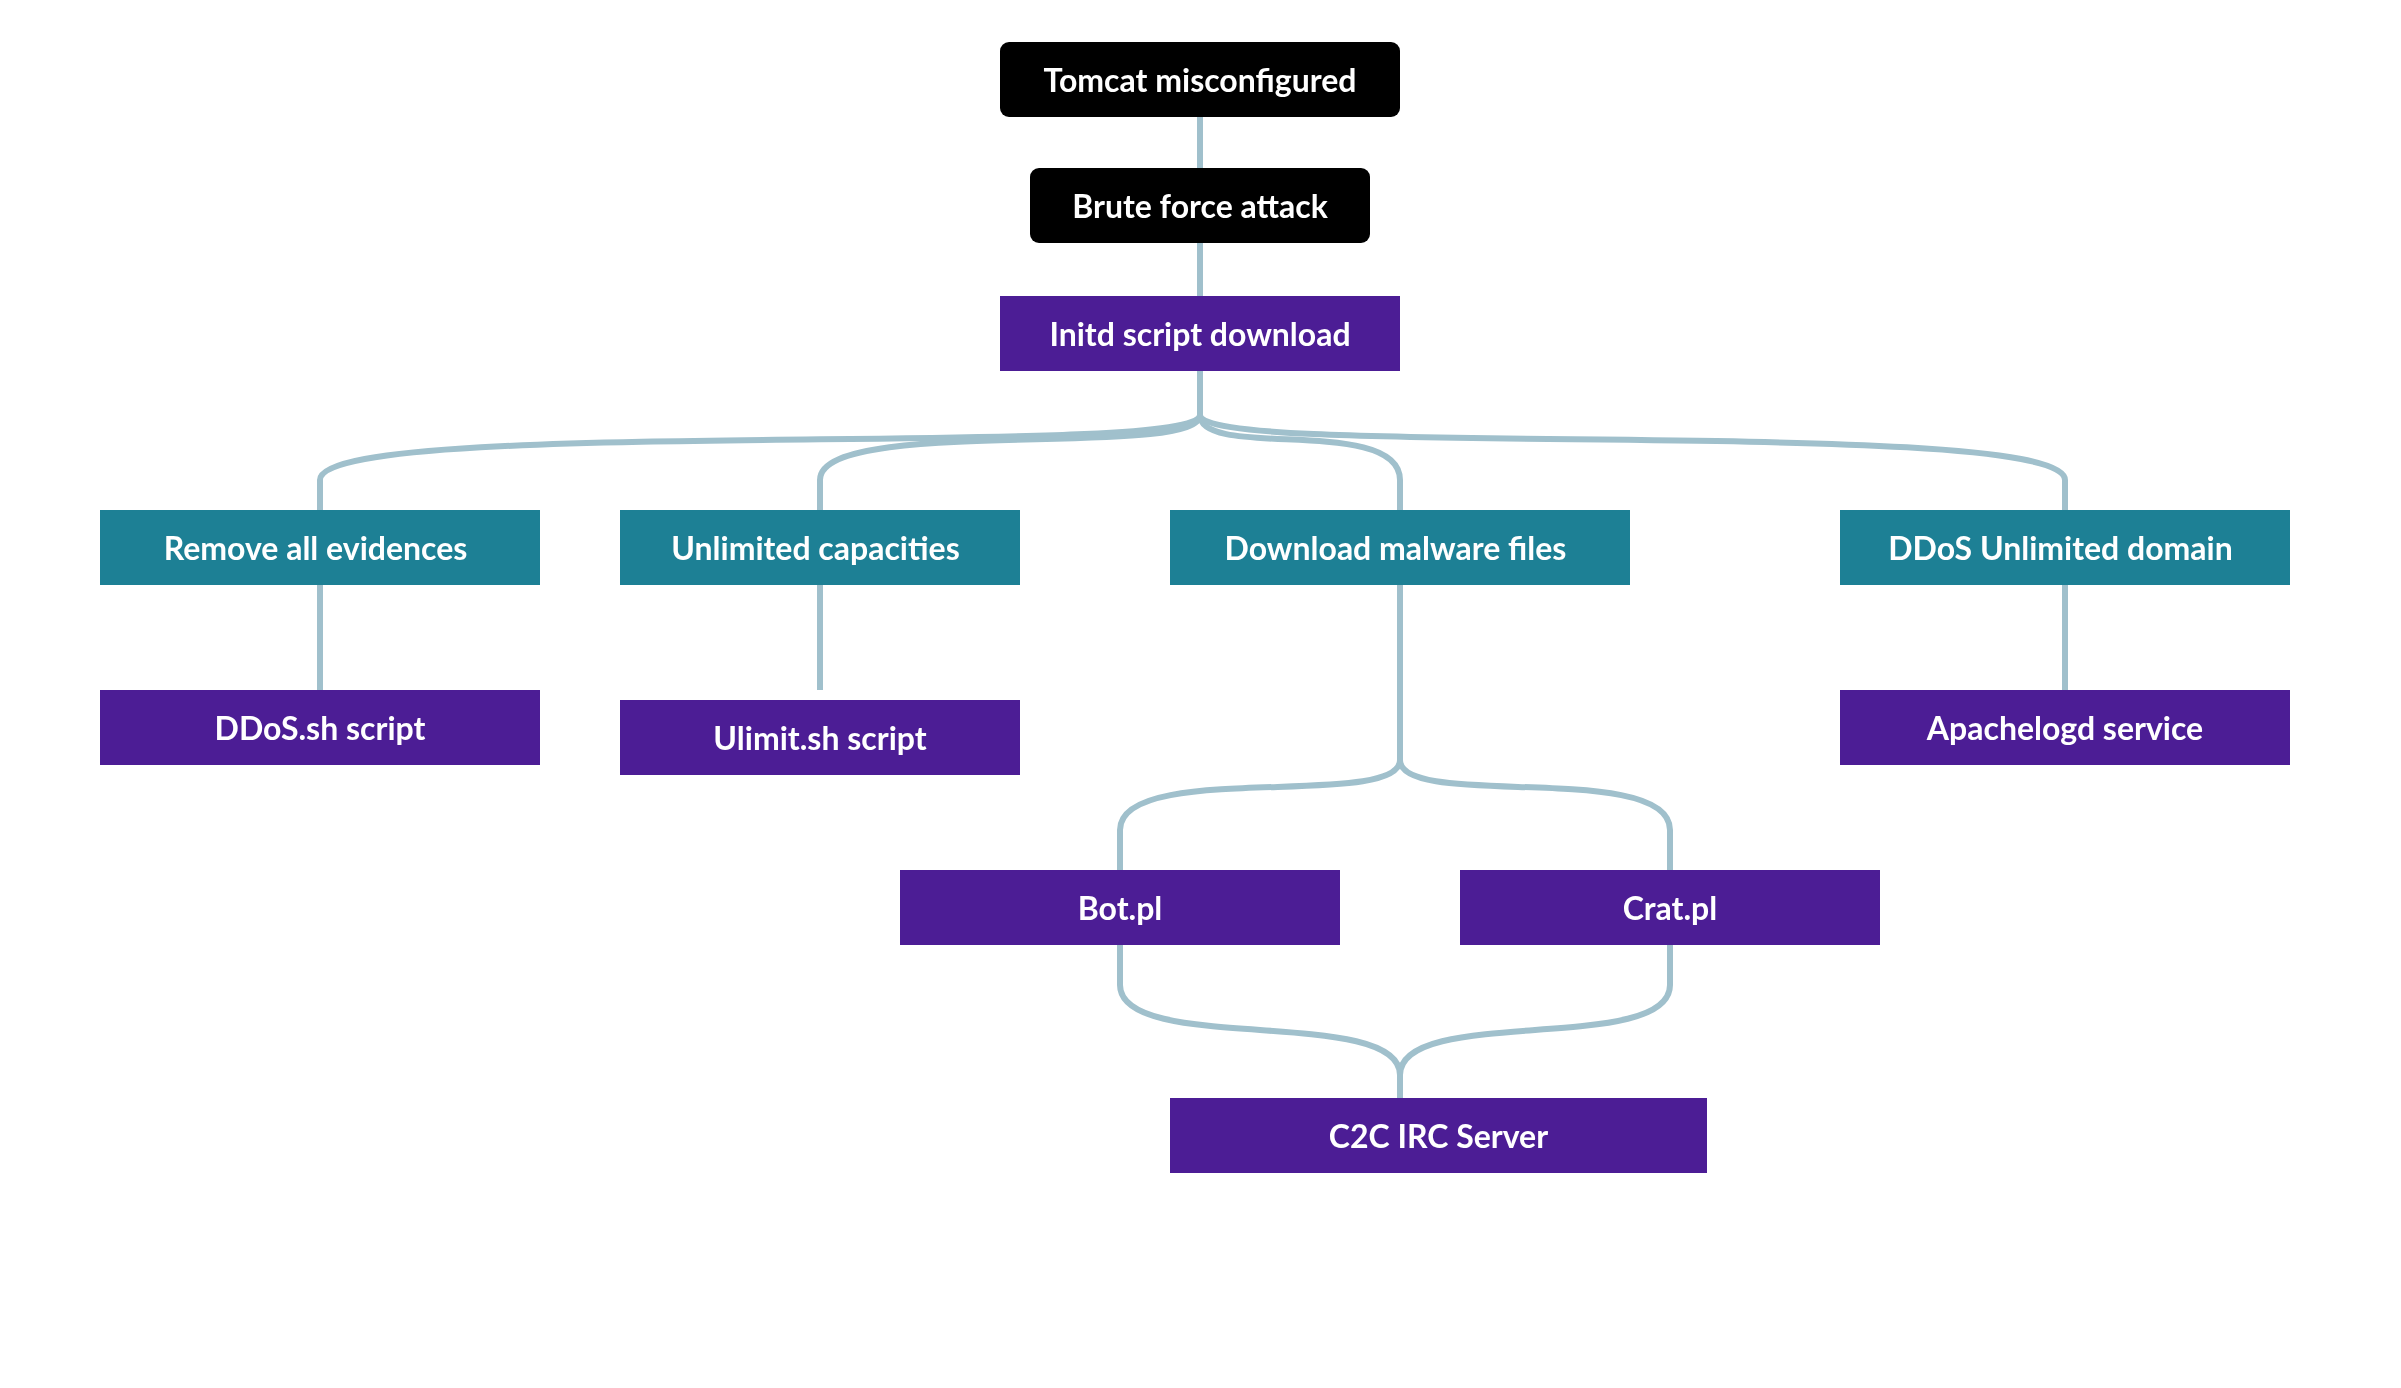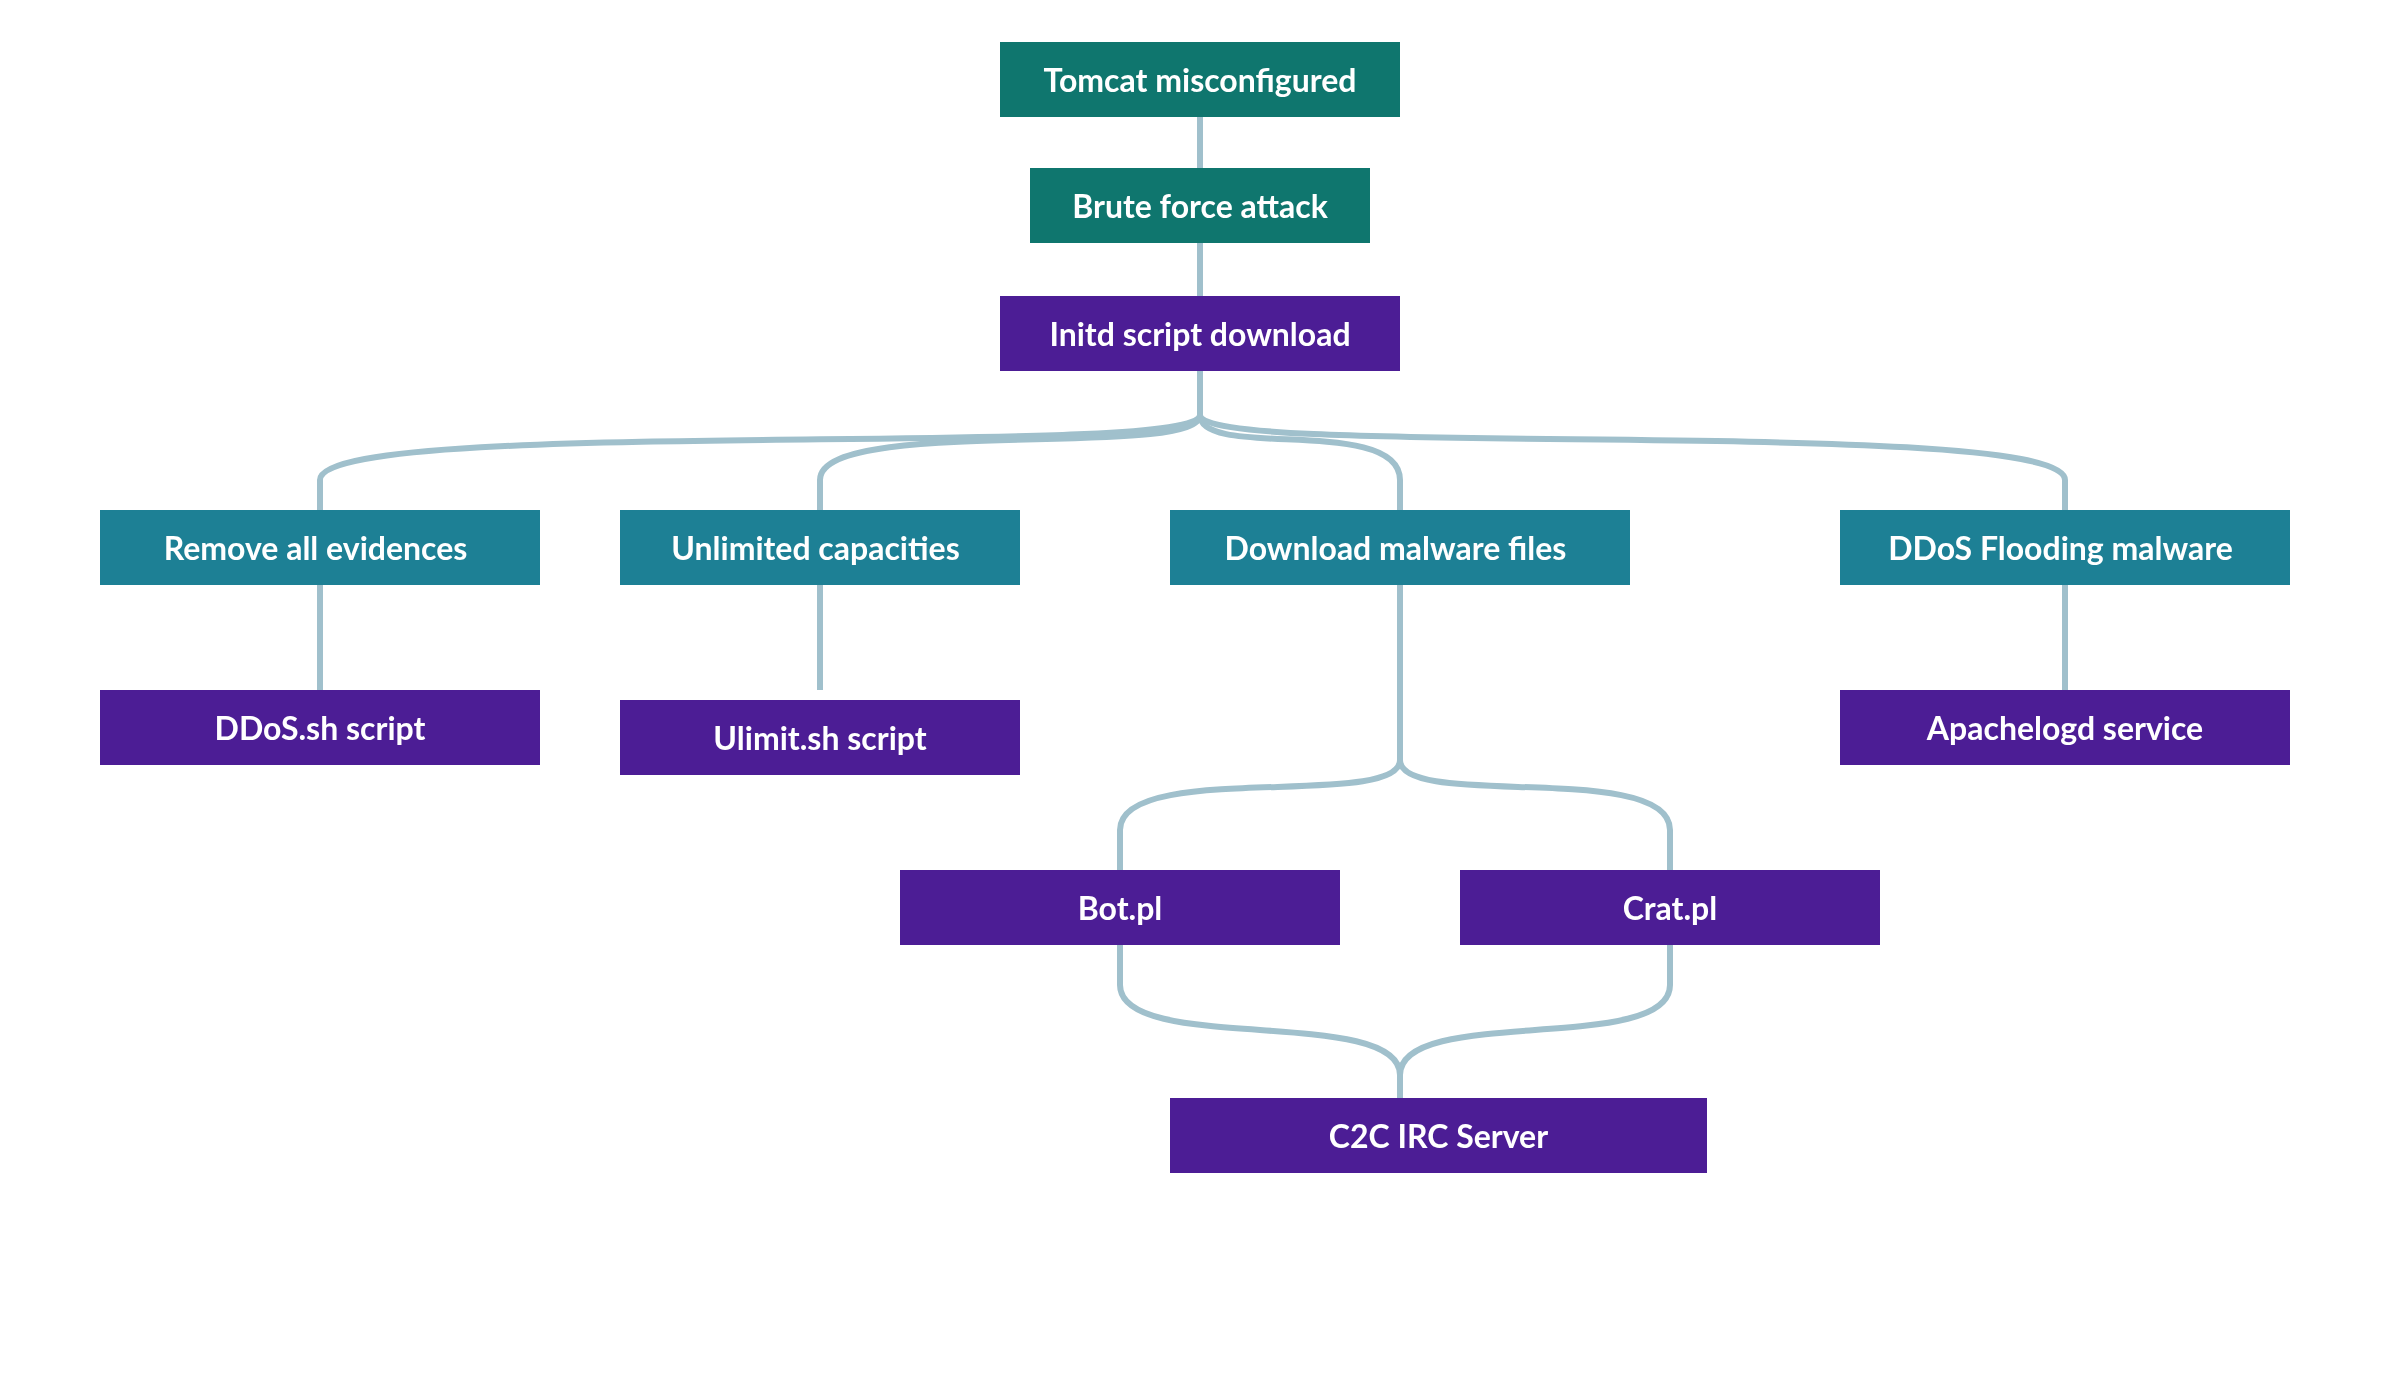--- a/index.html
+++ b/index.html
@@ -19,21 +19,22 @@
       padding: 18px 28px;
       font-weight: 700;
       font-size: 32px;
       color: #ffffff;
       white-space: nowrap;
       display: flex;
       align-items: center;
       justify-content: center;
     }
     .light-teal {
-      background: #0f766e;
+      background: #000000;
+      border-radius: 9px;
     }
     .mid-teal {
       background: #1d8095;
       padding-left: 19px;
     }
     .dark-teal {
       background: #4c1d95;
     }
     svg.connectors {
       position: absolute;
@@ -95,21 +96,21 @@
 <div class="node mid-teal" style="left:100px; top:510px; width:440px;">
   <span>Remove all evidences</span>
 </div>
 <div class="node mid-teal" style="left:620px; top:510px; width:400px;">
   <span>Unlimited capacities</span>
 </div>
 <div class="node mid-teal" style="left:1170px; top:510px; width:460px;">
   <span>Download malware files</span>
 </div>
 <div class="node mid-teal" style="left:1840px; top:510px; width:450px;">
-  <span>DDoS Flooding malware</span>
+  <span>DDoS Unlimited domain</span>
 </div>
 
 <div class="node dark-teal" style="left:100px; top:690px; width:440px;">
   <span>DDoS.sh script</span>
 </div>
 <div class="node dark-teal" style="left:620px; top:700px; width:400px;text-align:right;">
   <span>Ulimit.sh script</span>
 </div>
 <div class="node dark-teal" style="left:1840px; top:690px; width:450px;">
   <span>Apachelogd service</span>

